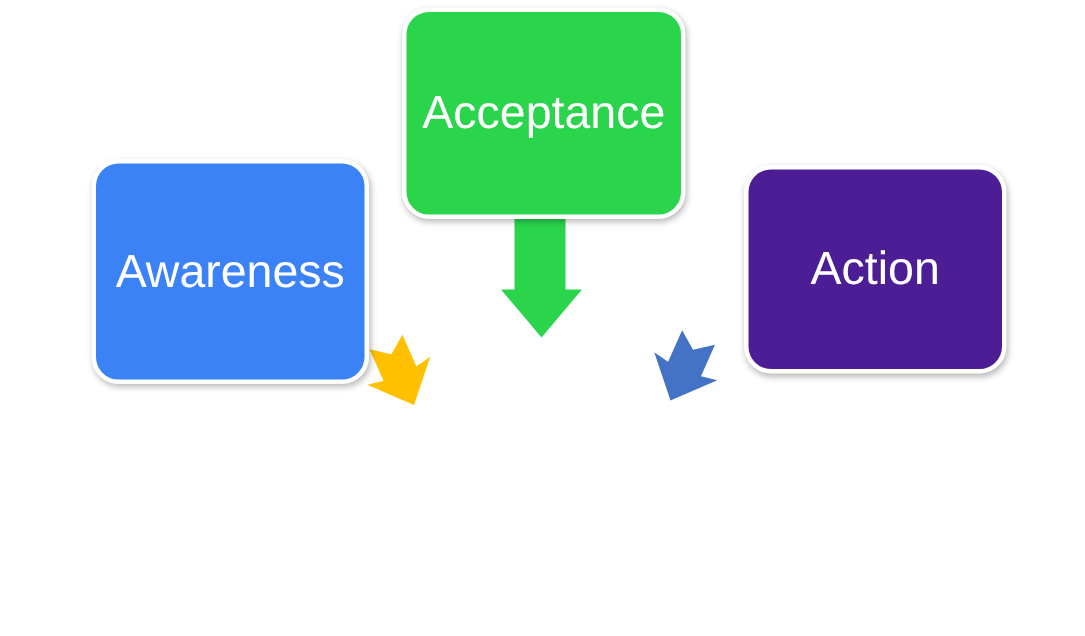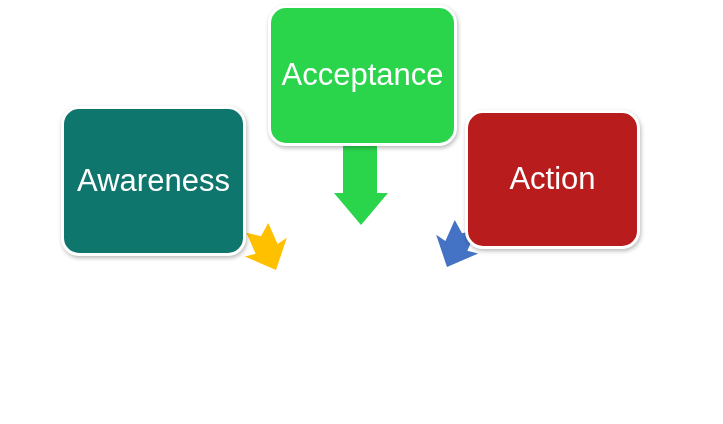--- a/index.html
+++ b/index.html
@@ -35,31 +35,31 @@
     box-shadow: 1px 2px 4px rgba(0,0,0,0.28);
     text-align: center;
   }
   .box {
     border-radius: 18px;
     font-size: 31px;
   }
   .node-awareness {
     left: 61px;  top: 106px;
     width: 185px; height: 150px;
-    background: #0f766e;
+    background: #3b82f6;
   }
   .node-acceptance {
     left: 268px; top: 5px;
     width: 189px; height: 141px;
     background: #2AD54C;
   }
   .node-action {
-    left: 465px; top: 110px;
+    left: 496px; top: 110px;
     width: 175px; height: 139px;
-    background: #b91c1c;
+    background: #4c1d95;
   }
   .node-recovery {
     left: 267px; top: 228px;
     width: 188px; height: 188px;
     border-radius: 50%;
     background: #A6A6A6;
     font-size: 32px;
   }
   .node span {
     display: block;

